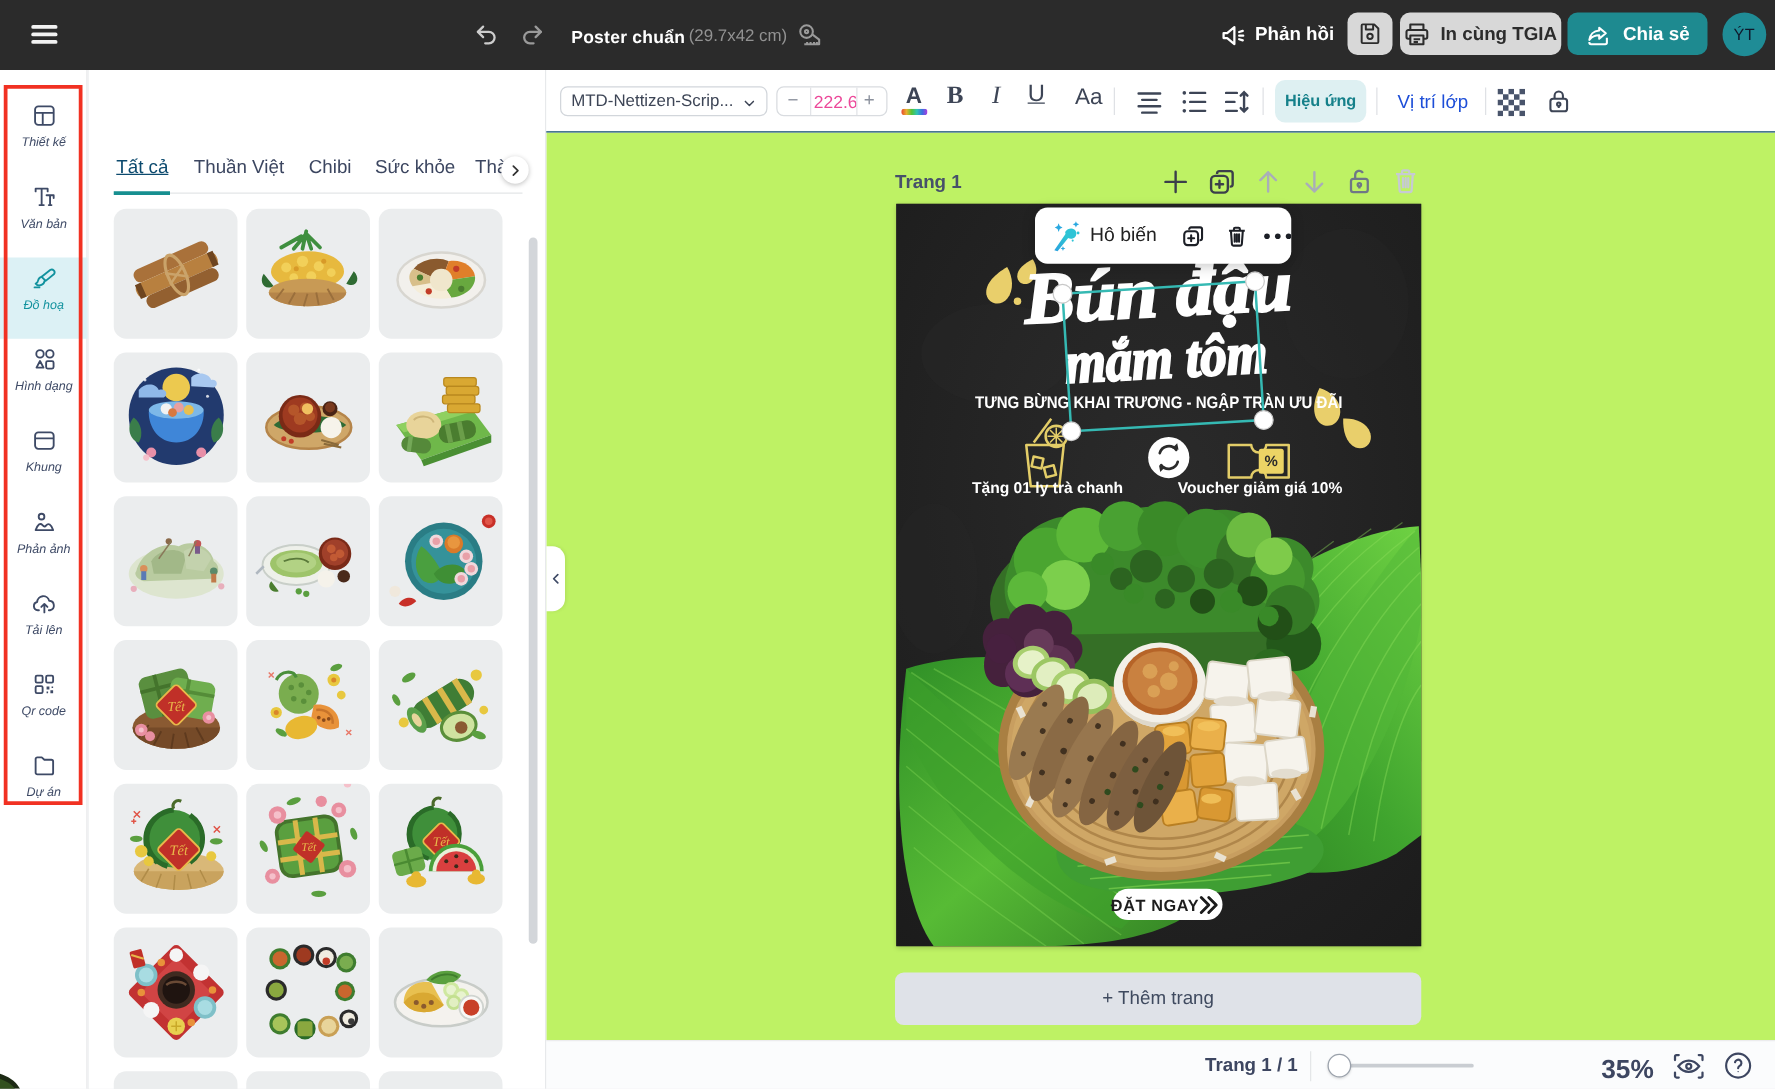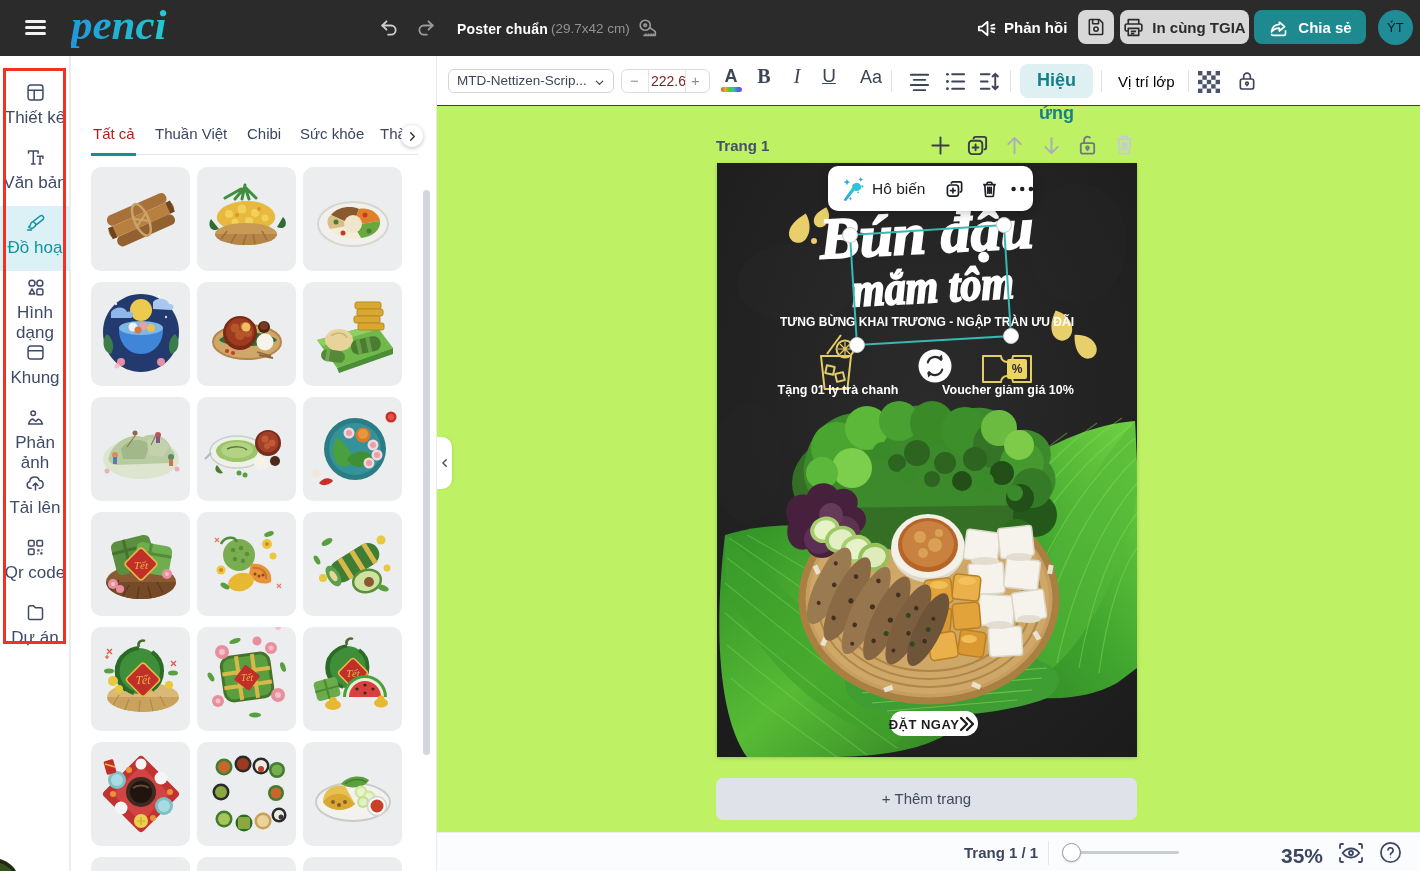--- a/index.html
+++ b/index.html
@@ -16,45 +16,45 @@
   #feedback { position:absolute; left:1004px; top:19px; font-size:15px; color:#fff; font-weight:bold; }
   .hbtn { position:absolute; top:10px; height:34px; background:#d8d8d8; border-radius:8px; display:flex; align-items:center; justify-content:center; color:#2c2c2c; font-size:15px; font-weight:bold; }
   #btn-save { left:1078px; width:36px; }
   #btn-print { left:1120px; width:129px; gap:8px; }
   #btn-share { left:1254px; width:112px; background:#1e8a90; color:#fff; gap:9px; }
   #avatar { position:absolute; left:1378px; top:10px; width:35px; height:35px; border-radius:50%; background:#1f8c96; color:#0f172a; font-size:13px; font-weight:normal; display:flex; align-items:center; justify-content:center; letter-spacing:.3px; }
   
   #rail { position:absolute; left:0; top:56px; width:70px; height:815px; background:#fff; border-right:1px solid #e9eaec; z-index:20; }
   .rail-item { position:absolute; left:0; width:70px; height:65px; text-align:center; color:#3e4a66; }
   .rail-item svg { margin-top:6px; width:21px; height:21px; }
-  .rail-item .lbl { display:block; font-size:17px; margin-top:1px; }
+  .rail-item .lbl { display:block; font-size:10px; margin-top:1px;font-style:italic; }
   .rail-item.sel { background:#dcf1f5; color:#12929e; }
   #redbox { position:absolute; left:3px; top:68px; width:63px; height:576px; border:3.4px solid #f13122; z-index:25; }
   
   #panel { position:absolute; left:71px; top:56px; width:366px; height:815px; background:#fff; z-index:10; border-right:1px solid #e7e9eb; }
   #searchbox { position:absolute; left:20px; top:17px; width:327px; height:38px; border:1px solid #ccd2d8; border-radius:9px; }
   #searchbox .q { position:absolute; left:35px; top:9px; font-size:15px; color:#343d52; }
   #tabs { position:absolute; left:20px; top:66px; width:327px; height:33px; font-size:15px; color:#3c4660; border-bottom:1px solid #e4e6e8; }
   #tabs .t { position:absolute; top:3px; white-space:nowrap; }
-  #tabs .t.act { color:#b91c1c; }
+  #tabs .t.act { color:#0c4a6e;text-decoration:underline; }
   #tabs .underline { position:absolute; left:0px; top:31px; width:45px; height:2.5px; background:#178f90; }
   #tabs-more { position:absolute; left:330px; top:69px; width:22px; height:22px; border-radius:50%; background:#fff; box-shadow:0 1px 4px rgba(0,0,0,.25); color:#333; z-index:5; display:flex; align-items:center; justify-content:center; }
   #grid { position:absolute; left:0; top:0; }
   .tile { position:absolute; width:99px; height:104px; background:#ebedee; border-radius:10px; overflow:hidden; }
   .tile svg { display:block; }
   #pscroll { position:absolute; left:352px; top:134px; width:7px; height:565px; background:#d3d6da; border-radius:4px; }
   #collapse { position:absolute; left:437px; top:437px; width:15px; height:52px; background:#fff; border-radius:0 10px 10px 0; z-index:8; box-shadow:1px 0 3px rgba(0,0,0,.08); color:#3e4a66; font-size:12px; display:flex; align-items:center; justify-content:center; }
   
   #toolbar { position:absolute; left:437px; top:56px; width:983px; height:50px; background:#fff; border-bottom:1px solid #0c4a6e; z-index:15; color:#3d4556; }
   #font-select { position:absolute; left:11px; top:13px; width:166px; height:24px; border:1px solid #d2d6db; border-radius:6px; font-size:13.5px; color:#3d4556; line-height:22px; padding-left:8px; }
   #stepper { position:absolute; left:184px; top:13px; width:89px; height:24px; border:1px solid #d9dce0; border-radius:6px; font-size:14px; }
   #stepper .sdiv { position:absolute; top:0; width:1px; height:22px; background:#e2e4e8; }
   .tbdiv { position:absolute; top:14px; width:1px; height:22px; background:#dfe1e5; }
-  #chip { position:absolute; left:583px; top:8px; width:73px; height:34px; background:#def0f2; border-radius:8px; color:#15808a; font-size:18px; font-weight:bold; text-align:center; line-height:33px; }
-  #vitri { position:absolute; left:681px; top:17px; font-size:15px; color:#000000; }
+  #chip { position:absolute; left:583px; top:8px; width:73px; height:34px; background:#def0f2; border-radius:8px; color:#15808a; font-size:13px; font-weight:bold; text-align:center; line-height:33px; }
+  #vitri { position:absolute; left:681px; top:17px; font-size:15px; color:#1d4ed8; }
   
   #canvas { position:absolute; left:437px; top:106px; width:983px; height:726px; background:#bef264; }
   #page-label { position:absolute; left:279px; top:31px; font-size:15px; font-weight:bold; color:#47506a; }
   #page-icons { position:absolute; left:0; top:0; width:983px; height:60px; }
   #poster { position:absolute; left:280px; top:57px; width:420px; height:594px; background:#222; box-shadow:0 1px 4px rgba(0,0,0,.18); }
   #addpage { position:absolute; left:279px; top:672px; width:421px; height:42px; background:#dfe2e8; border-radius:7px; color:#3f4a5f; font-size:15px; text-align:center; line-height:42px; }
   
   #floatbar { position:absolute; left:111px; top:3px; width:205px; height:45px; background:#fff; border-radius:10px; box-shadow:0 2px 10px rgba(0,0,0,.22); z-index:6; display:flex; align-items:center; }
   #floatbar .hb-label { font-size:15.5px; color:#222; margin-left:7px; white-space:nowrap; }
   
@@ -66,31 +66,20 @@
   #zoomtxt { position:absolute; left:844px; top:11px; font-size:21px; font-weight:bold; color:#3d4661; }
 </style>
 </head>
 <body>
 <div id="header">
   <div id="burger">
       <span style="top:0"></span>
       <span style="top:6px"></span>
       <span style="top:12px"></span>
     </div>
-  <div id="logo">
-    <svg width="110" height="46" viewBox="0 0 110 46">
-      <defs>
-          <linearGradient id="lg" x1="0" y1="0" x2="1" y2="0">
-        <stop offset="0" stop-color="#1f96dd"></stop>
-            <stop offset="1" stop-color="#27c8cf"></stop>
-      </linearGradient>
-        </defs>
-      <text x="0" y="33" font-family="Liberation Serif" font-style="italic" font-weight="bold" font-size="43" fill="url(#lg)">penci</text>
-    </svg>
-  </div>
   <div class="hicon" style="left:379px;">
     <svg width="20" height="20" viewBox="0 0 24 24" fill="none" stroke="#cdcdcd" stroke-width="2.2" stroke-linecap="round" stroke-linejoin="round">
         <path d="M9 14 4 9l5-5"></path>
         <path d="M4 9h10.5a5.5 5.5 0 0 1 0 11H11"></path>
       </svg>
   </div>
   <div class="hicon" style="left:416px;">
     <svg width="20" height="20" viewBox="0 0 24 24" fill="none" stroke="#9a9a9a" stroke-width="2.2" stroke-linecap="round" stroke-linejoin="round">
         <path d="m15 14 5-5-5-5"></path>
         <path d="M20 9H9.5a5.5 5.5 0 0 0 0 11H13"></path>
@@ -683,21 +672,21 @@
 
 <div id="toolbar">
   <div id="font-select">MTD-Nettizen-Scrip...
     <svg style="position:absolute;right:8px;top:7px" width="11" height="11" viewBox="0 0 24 24" fill="none" stroke="#3d4556" stroke-width="2.6" stroke-linecap="round" stroke-linejoin="round">
         <path d="m5 9 7 7 7-7"></path>
       </svg>
   </div>
   <div id="stepper">
     <span style="position:absolute;left:8px;top:0;line-height:22px;color:#8b919d;font-size:15px">−</span>
     <span class="sdiv" style="left:26px"></span>
-    <span style="position:absolute;left:29px;top:0;line-height:22px;color:#7f1d1d">222.6</span>
+    <span style="position:absolute;left:29px;top:0;line-height:22px;color:#ec4899">222.6</span>
     <span class="sdiv" style="left:63px"></span>
     <span style="position:absolute;left:69px;top:0;line-height:22px;color:#8b919d;font-size:15px">+</span>
   </div>
   <div style="position:absolute;left:283px;top:10px;width:22px;text-align:center;font-weight:bold;font-size:18px;color:#3d4556">A</div>
   <svg style="position:absolute;left:284px;top:31px" width="21" height="5">
       <defs>
         <linearGradient id="rb" x1="0" y1="0" x2="1" y2="0">
           <stop offset="0" stop-color="#e8452e"></stop>
           <stop offset=".2" stop-color="#e8b02e"></stop>
           <stop offset=".4" stop-color="#4fc437"></stop>

